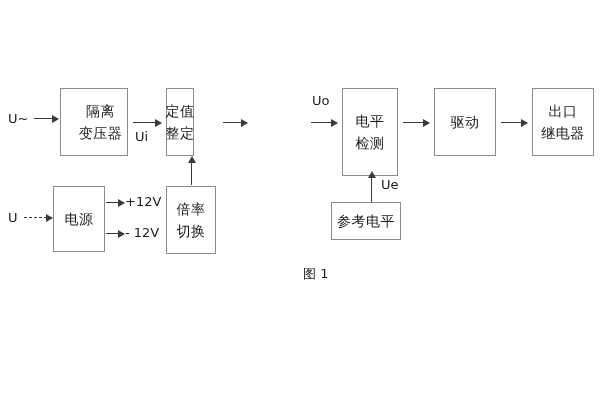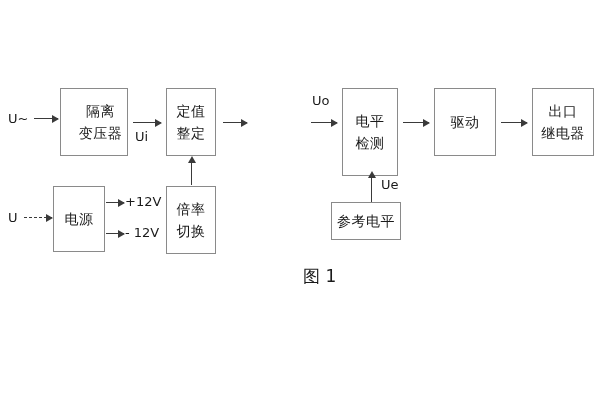--- a/index.html
+++ b/index.html
@@ -34,21 +34,21 @@
   }
   .lbl {
     position: absolute;
     font-size: 13px;
     color: #1a1a1a;
     white-space: nowrap;
     line-height: 1;
   }
   .caption {
     position: absolute;
-    font-size: 17px;
+    font-size: 13px;
     color: #1a1a1a;
     white-space: nowrap;
   }
   
   .arrow-h {
     position: absolute;
     height: 0;
     border-top: 1.5px solid #3a3a3a;
   }
   .arrow-h::after {
@@ -93,21 +93,21 @@
 
   <div class="box" style="left:60px; top:88px; width:68px; height:68px;padding-left:13px;">
     <div class="line">隔离</div>
     <div class="line">变压器</div>
   </div>
 
   <div class="lbl" style="left:135px; top:98px;margin-top:32px;">Ui</div>
 
   <div class="arrow-h" style="left:133px; top:122px; width:28px;"></div>
 
-  <div class="box" style="left:166px; top:88px; width:50px; height:68px;">
+  <div class="box" style="left:166px; top:88px; width:28px; height:68px;">
     <div class="line">定值</div>
     <div class="line">整定</div>
   </div>
 
   <div class="arrow-h" style="left:223px; top:122px; width:24px;"></div>
 
 
   <div class="lbl" style="left:312px; top:94px;">Uo</div>
 
   <div class="arrow-h" style="left:311px; top:122px; width:26px;"></div>

